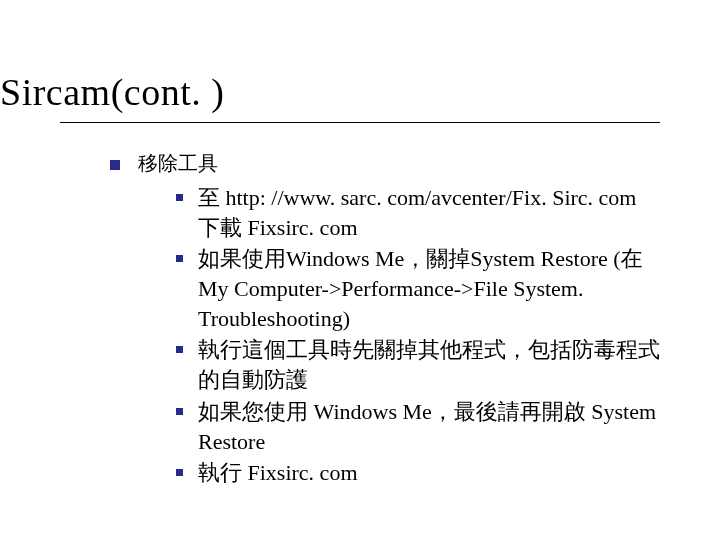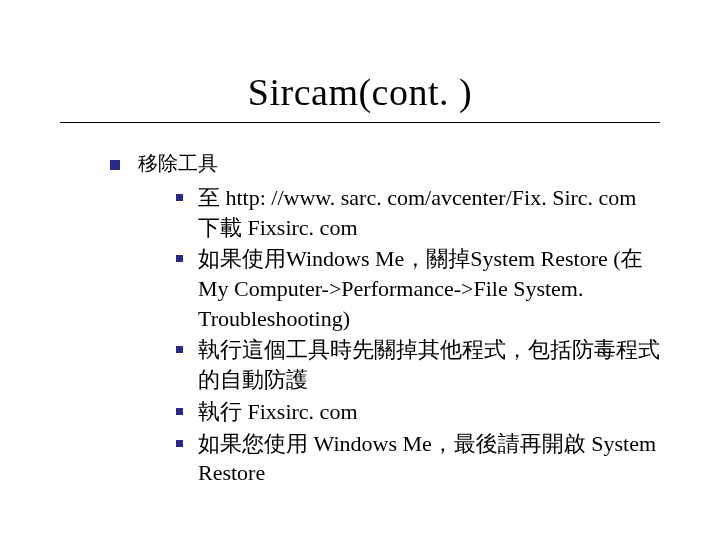--- a/index.html
+++ b/index.html
@@ -16,21 +16,21 @@
     position: relative;
     width: 720px;
     height: 540px;
     box-sizing: border-box;
   }
   .title {
     position: absolute;
     top: 70px;
     left: 0;
     width: 720px;
-    text-align: center;
+    text-align: left;
     font-size: 38px;
     font-weight: 400;
     letter-spacing: 0.5px;
   }
   .title-rule {
     position: absolute;
     top: 122px;
     left: 60px;
     width: 600px;
     height: 0;
@@ -103,23 +103,23 @@
         <span>如果使用Windows Me，關掉System Restore (在My Computer-&gt;Performance-&gt;File System. Troubleshooting)</span>
       </div>
 
       <div class="lvl2">
         <span class="bullet"></span>
         <span>執行這個工具時先關掉其他程式，包括防毒程式的自動防護</span>
       </div>
 
       <div class="lvl2">
         <span class="bullet"></span>
-        <span>執行 Fixsirc. com</span>
+        <span>如果您使用 Windows Me，最後請再開啟 System Restore</span>
       </div>
 
       <div class="lvl2">
         <span class="bullet"></span>
-        <span>如果您使用 Windows Me，最後請再開啟 System Restore</span>
+        <span>執行 Fixsirc. com</span>
       </div>
 
     </div>
   </div>
 </div>
 
 </body></html>

